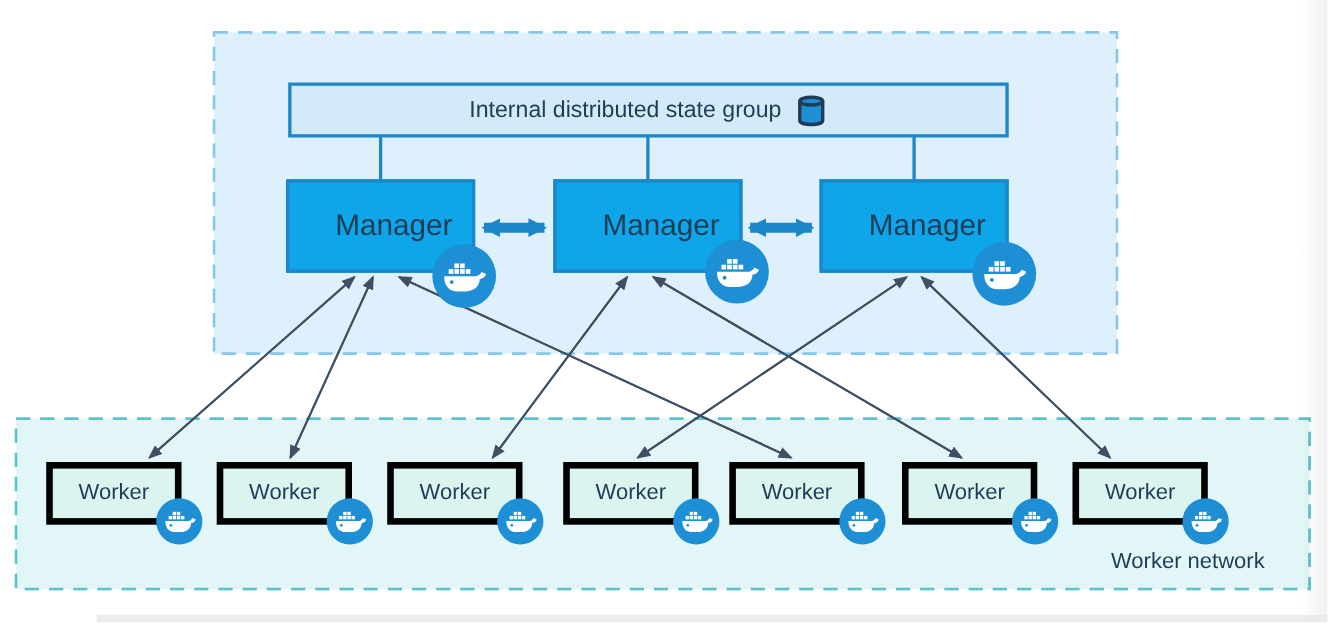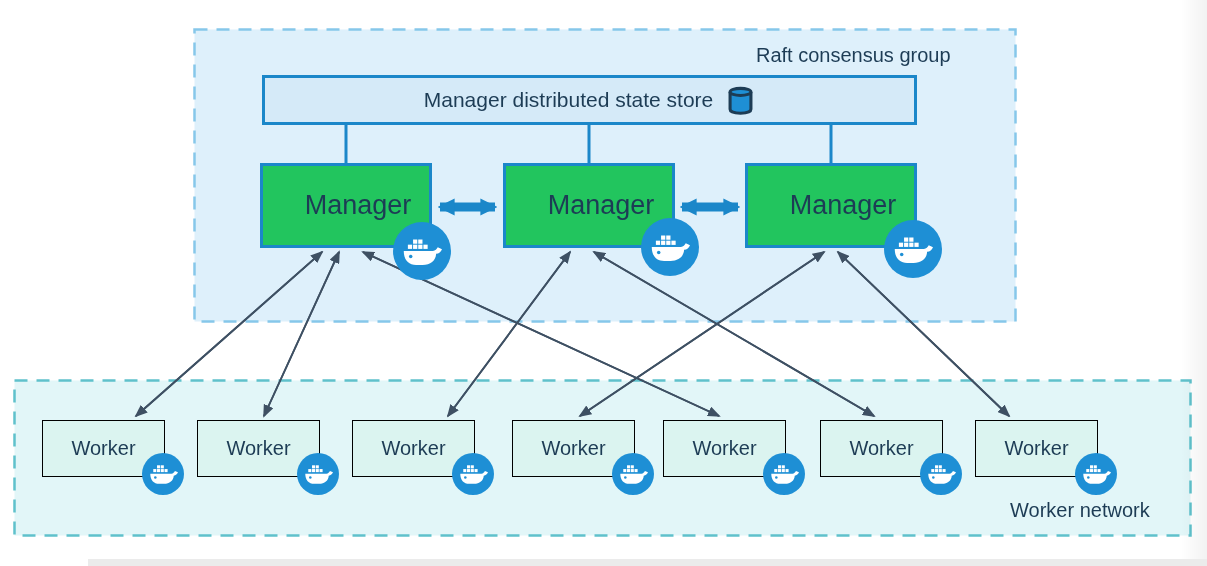--- a/index.html
+++ b/index.html
@@ -12,54 +12,53 @@
   .node{
     position:absolute;z-index:2;box-sizing:border-box;
     display:flex;align-items:center;justify-content:center;
   }
   .store{
     left:262px;top:75px;width:655px;height:50px;
     background:#d5eaf8;border:3px solid #1b87c9;gap:13px;font-size:21px;
   }
   .manager{
     width:172px;height:85px;top:163px;
-    background:#22c55e;border:3px solid #1b87c9;font-size:27px;padding-left:24px;
+    background:#0ea5e9;border:3px solid #1b87c9;font-size:27px;padding-left:24px;
   }
   .worker{
     width:123px;height:57px;top:420px;
-    background:#dbf4f0;border:1px solid #000000;font-size:20px;
+    background:#dbf4f0;border:6px solid #000000;font-size:20px;
   }
   .whale{
     position:absolute;z-index:5;border-radius:50%;background:#1e8fd5;
     display:flex;align-items:center;justify-content:center;
   }
   .whale.mgr{width:58px;height:58px;}
   .whale.wrk{width:42px;height:42px;}
   .overlay{position:absolute;left:0;top:0;z-index:4;pointer-events:none;}
   .edge-fade{position:absolute;right:0;top:0;width:26px;height:566px;z-index:6;
     background:linear-gradient(to right,rgba(0,0,0,0),rgba(0,0,0,0.05));}
   .bottom-strip{position:absolute;left:88px;right:0;bottom:0;height:7px;background:#ebebeb;z-index:6;}
 </style>
 </head>
 <body>
 
 <div class="canvas">
 
   <svg class="frame" style="left:193px;top:28px;" width="824" height="295">
     <rect x="1.5" y="1.5" width="821" height="292" fill="#def0fb" stroke="#86c7ea" stroke-width="2.5" stroke-dasharray="13 9"></rect>
   </svg>
-  <div class="group-label" style="left:756px;top:44px;">Raft consensus group</div>
 
   <svg class="frame" style="left:13px;top:379px;" width="1179" height="158">
     <rect x="1.5" y="1.5" width="1176" height="155" fill="#e2f6f8" stroke="#5fc1cb" stroke-width="2.5" stroke-dasharray="13 9"></rect>
   </svg>
   <div class="group-label" style="left:1010px;top:499px;">Worker network</div>
 
   <div class="node store">
-    <span>Manager distributed state store</span>
+    <span>Internal distributed state group</span>
     <span style="display:inline-flex;">
       <svg viewBox="0 0 32 34" width="29" height="31">
         <path d="M4.5 7.5 v19.2 c0 2.8 5.1 4.3 11.5 4.3 s11.5 -1.5 11.5 -4.3 v-19.2" fill="#1e8fd5" stroke="#1d3c55" stroke-width="3.4" stroke-linejoin="round"></path>
         <ellipse cx="16" cy="7.5" rx="11.5" ry="3.9" fill="#1e8fd5" stroke="#1d3c55" stroke-width="3.4"></ellipse>
       </svg>
     </span>
   </div>
 
   <div class="node manager" style="left:260px;">
     <span>Manager</span>

